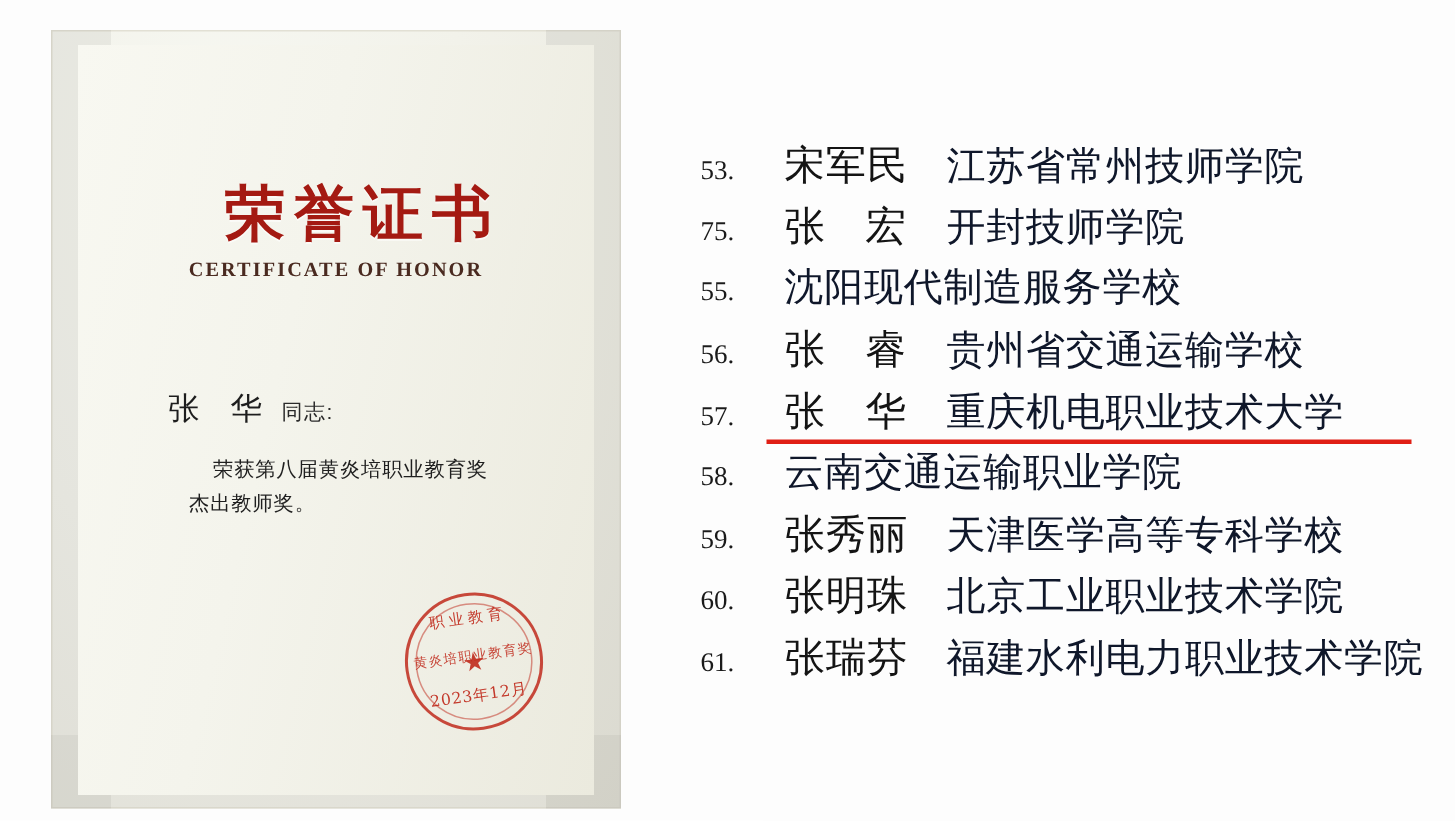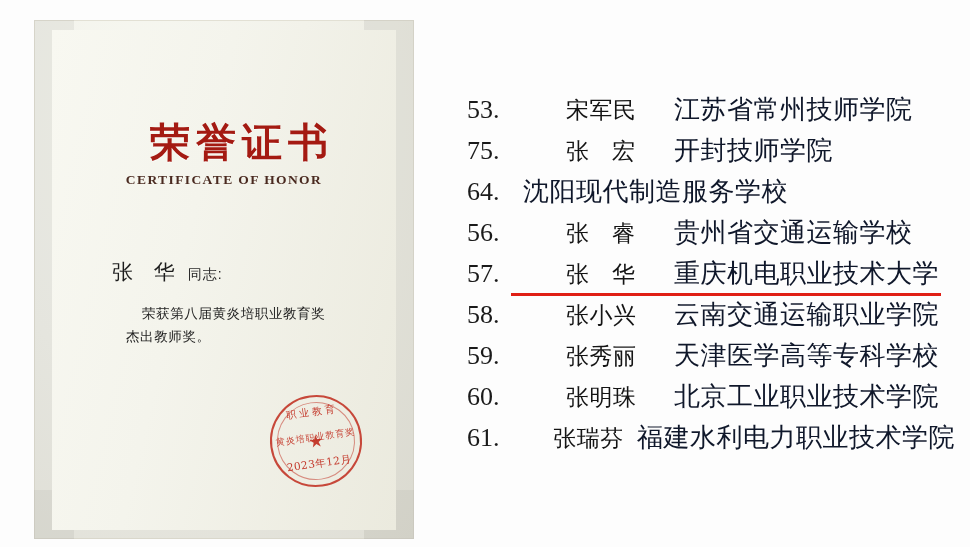--- a/index.html
+++ b/index.html
@@ -193,31 +193,30 @@
     display: flex;
     align-items: baseline;
     height: 41px;
     position: relative;
   }
   .num {
     width: 56px;
     text-align: left;
     padding-left: 12px;
     font-family: "Liberation Serif", serif;
-    font-size: 26px;
+    font-size: 18px;
     color: #1a1a1a;
   }
   .person {
     width: 108px;
     font-family: "DejaVu Serif", serif;
-    font-size: 23px;
+    font-size: 27px;
     color: #141414;
     letter-spacing: 0.5px;
     white-space: nowrap;
-    margin-left: 43px;
   }
   .person.spaced {
     letter-spacing: 0;
   }
   .org {
     font-family: "DejaVu Serif", serif;
     font-size: 26px;
     color: #0f172a;
     letter-spacing: 0.5px;
     white-space: nowrap;
@@ -273,39 +272,38 @@
       <span class="org">江苏省常州技师学院</span>
     </div>
 
     <div class="list-row">
       <span class="num">75.</span>
       <span class="person spaced">张　宏</span>
       <span class="org">开封技师学院</span>
     </div>
 
     <div class="list-row">
-      <span class="num">64.</span>
+      <span class="num">55.</span>
       <span class="org">沈阳现代制造服务学校</span>
     </div>
 
     <div class="list-row">
       <span class="num">56.</span>
       <span class="person spaced">张　睿</span>
       <span class="org">贵州省交通运输学校</span>
     </div>
 
     <div class="list-row highlight">
       <span class="num">57.</span>
       <span class="person spaced">张　华</span>
       <span class="org">重庆机电职业技术大学</span>
     </div>
 
     <div class="list-row">
       <span class="num">58.</span>
-      <span class="person">张小兴</span>
       <span class="org">云南交通运输职业学院</span>
     </div>
 
     <div class="list-row">
       <span class="num">59.</span>
       <span class="person">张秀丽</span>
       <span class="org">天津医学高等专科学校</span>
     </div>
 
     <div class="list-row">

